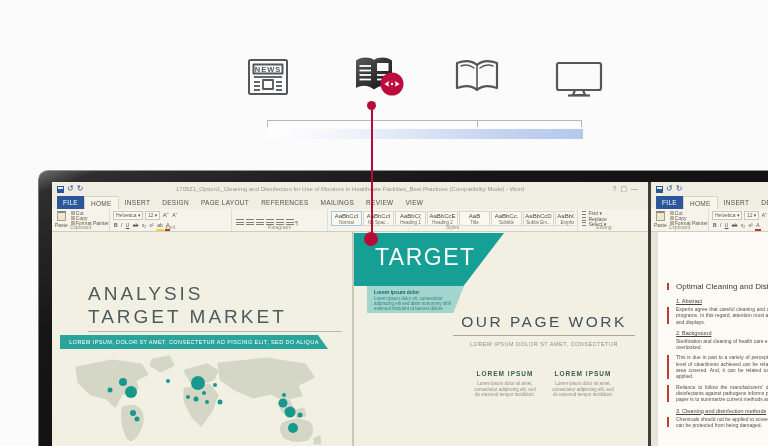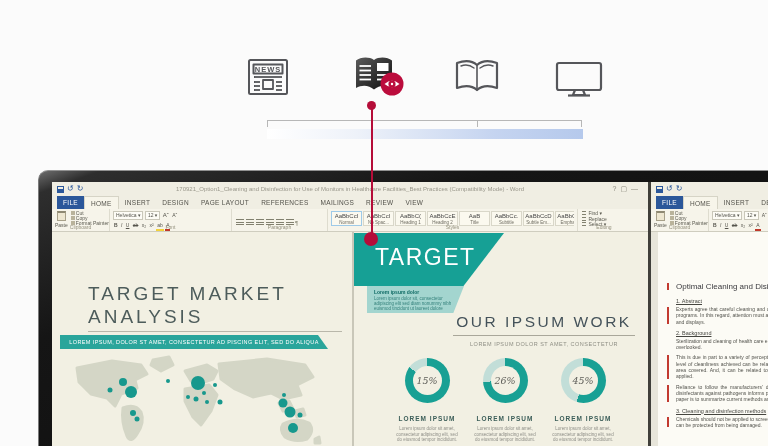--- a/index.html
+++ b/index.html
@@ -311,22 +311,22 @@
           <div><i class="mi" style="width:4px;height:4px;"></i> <span>Replace</span></div>
           <div><i class="mi" style="width:4px;height:4px;"></i> <span>Select</span> ▾</div>
           <div class="glabel">Editing</div>
         </div>
       </div>
 
       <div class="doc1">
 
         <div class="page p1">
           <div class="an-title">
+            <div>ANALYSIS</div>
             <div>TARGET MARKET</div>
-            <div>ANALYSIS</div>
           </div>
           <div class="an-rule"></div>
           <div class="an-banner">LOREM IPSUM, DOLOR ST AMET, CONSECTETUR AD PISCING ELIT, SED DO ALIQUA</div>
           <svg class="map" width="290" height="96" viewBox="0 0 290 96">
             <g fill="#d4d6c6" stroke="#d4d6c6" stroke-width="3" stroke-linejoin="round">
               <path d="M20 14 L55 7 L84 11 L90 20 L78 26 L80 34 L64 40 L58 52 L50 44 L34 40 L22 28 Z"></path>
               <path d="M96 6 L112 3 L116 11 L104 17 L94 11 Z"></path>
               <path d="M66 54 Q78 49 84 58 Q88 68 80 80 Q74 90 70 82 Q64 68 66 54 Z"></path>
               <path d="M128 17 L150 11 L160 17 L156 25 L144 29 L134 27 Z"></path>
               <path d="M128 35 L152 31 L160 41 L154 57 L144 71 L136 63 L128 47 Z"></path>
@@ -361,43 +361,30 @@
 
         <div class="page p2">
           <div class="report">
             <span>TARGET</span>
           </div>
           <div class="callout">
             <b>Lorem ipsum dolor</b>
             <p>Lorem ipsum dolor sit, consectetur adipiscing elit sed diam nonummy nibh euismod tincidunt ut laoreet dolore magna.</p>
           </div>
           <div class="team">
-            <h2>OUR IPSUM WORK</h2>
+            <h2>OUR PAGE WORK</h2>
           </div>
           <div class="team-rule"></div>
           <div class="team-sub">LOREM IPSUM DOLOR ST AMET, CONSECTETUR</div>
 
-          <div class="dcol" style="left:35px;">
-            <div class="donut" style="background: conic-gradient(rgb(24, 160, 148) 0deg, rgb(24, 160, 148) 85%, rgb(194, 222, 216) 85%, rgb(194, 222, 216) 100%);">
-              <span class="pct">15%</span>
-            </div>
+          <div class="dcol" style="left:113px;">
             <div class="dhead">LOREM IPSUM</div>
             <div class="dbody">Lorem ipsum dolor sit amet, consectetur adipiscing elit, sed do eiusmod tempor incididunt.</div>
           </div>
-          <div class="dcol" style="left:113px;">
-            <div class="donut" style="background: conic-gradient(rgb(24, 160, 148) 0deg, rgb(24, 160, 148) 74%, rgb(194, 222, 216) 74%, rgb(194, 222, 216) 100%);">
-              <span class="pct">26%</span>
-            </div>
-            <div class="dhead">LOREM IPSUM</div>
-            <div class="dbody">Lorem ipsum dolor sit amet, consectetur adipiscing elit, sed do eiusmod tempor incididunt.</div>
-          </div>
           <div class="dcol" style="left:191px;">
-            <div class="donut" style="background: conic-gradient(rgb(24, 160, 148) 0deg, rgb(24, 160, 148) 55%, rgb(194, 222, 216) 55%, rgb(194, 222, 216) 100%);">
-              <span class="pct">45%</span>
-            </div>
             <div class="dhead">LOREM IPSUM</div>
             <div class="dbody">Lorem ipsum dolor sit amet, consectetur adipiscing elit, sed do eiusmod tempor incididunt.</div>
           </div>
         </div>
       </div>
     </div>
 
     <div class="wgap"></div>
 
     <div class="win w2">

